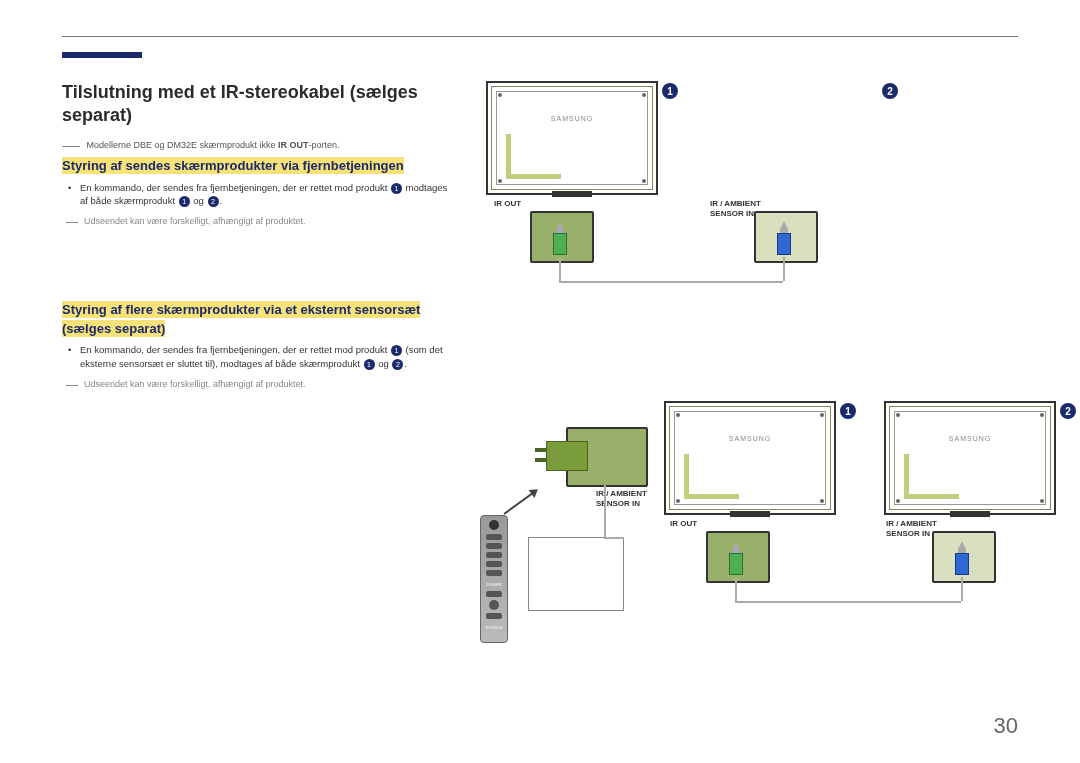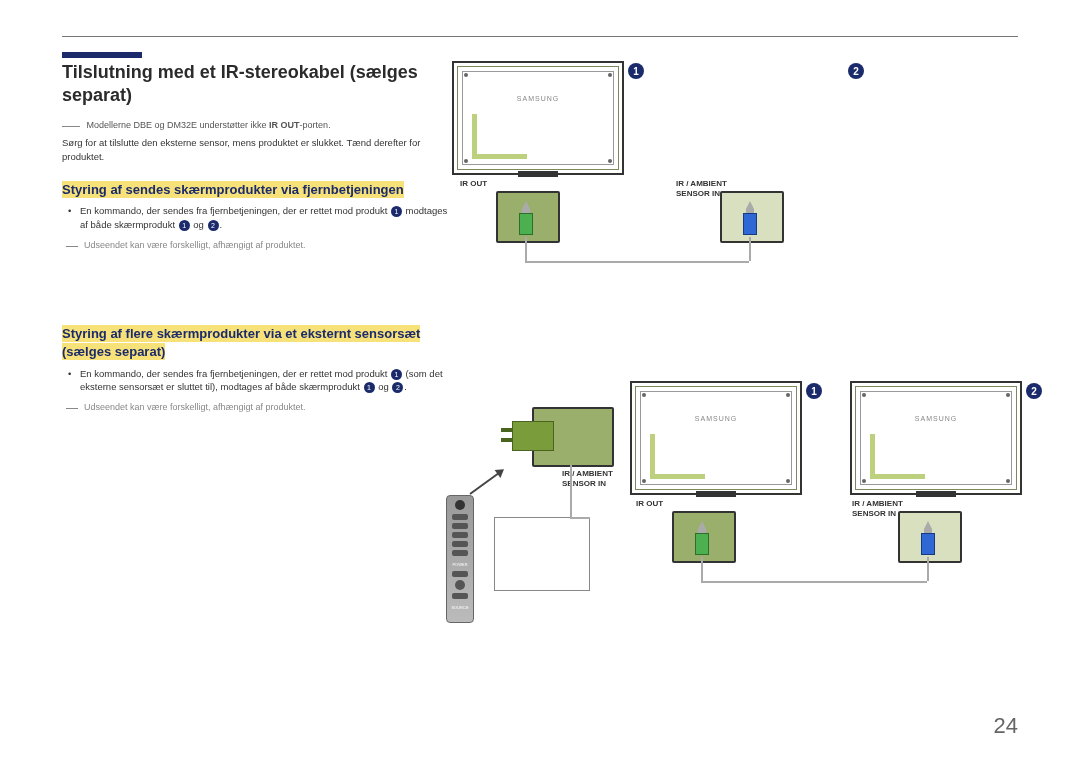--- a/index.html
+++ b/index.html
@@ -1,19 +1,19 @@
 <!DOCTYPE html>
 <html><head>
 <meta charset="utf-8">
 <style>
   html,body{margin:0;padding:0;background:#fff;font-family:Arial,Helvetica,sans-serif;color:#2b2b2b}
   .page{width:1080px;height:763px;position:relative;box-sizing:border-box;padding:36px 62px 20px 62px}
   .topline{border-top:1px solid #777;margin-left:0}
   .accentbar{position:absolute;left:62px;top:52px;width:80px;height:6px;background:#1b2a6b}
-  .cols{display:flex;margin-top:24px}
+  .cols{display:flex;gap:34px;margin-top:44px}
   .left{width:390px}
   .right{flex:1}
   h1{font-size:18px;font-weight:700;margin:0 0 14px 0;line-height:1.25}
   .pre-note{font-size:9px;color:#555;margin:0 0 6px 22px;text-indent:-22px}
   .pre-note .dash{display:inline-block;width:18px;text-align:center;vertical-align:top;border-top:1px solid #888;height:0;margin-top:6px;margin-right:4px}
   .body-text{font-size:9.5px;color:#333;line-height:1.45;margin:4px 0 16px 0}
   h2{font-size:13px;font-weight:700;color:#1b2a6b;margin:0 0 10px 0;line-height:1.35;display:inline}
   .hl{background:#f7e27a;padding:1px 0}
   ul{list-style:none;margin:6px 0 8px 0;padding:0}
   ul li{position:relative;font-size:9.5px;color:#333;line-height:1.45;padding-left:18px;margin-bottom:6px}
@@ -63,24 +63,23 @@
   <div class="topline"></div>
   <div class="accentbar"></div>
 
   <div class="cols">
 
     <div class="left">
       <h1>Tilslutning med et IR-stereokabel (sælges separat)</h1>
 
       <div class="pre-note">
         <span class="dash"></span>
-        <span>Modellerne DBE og DM32E understøtter ikke </span><strong>IR OUT</strong><span>-porten.</span>
-      </div>
-
-      <p class="body-text">Sørg for at tilslutte den eksterne sensor, mens produktet er slukket. Tænd derefter for produktet.</p>
+        <span>Modellerne DBE og DM32E skærmprodukt ikke </span><strong>IR OUT</strong><span>-porten.</span>
+      </div>
+
 
       <div>
         <h2><span class="hl">Styring af sendes skærmprodukter via fjernbetjeningen</span></h2>
         <ul>
           <li>
             <span>En kommando, der sendes fra fjernbetjeningen, der er rettet mod produkt </span><span class="bubble">1</span><span> modtages af både skærmprodukt </span><span class="bubble">1</span><span> og </span><span class="bubble">2</span><span>.</span>
           </li>
         </ul>
         <div class="note">Udseendet kan være forskelligt, afhængigt af produktet.</div>
       </div>
@@ -229,14 +228,14 @@
         <div class="cableV" style="left:249px;top:496px;height:24px"></div>
         <div class="cableH" style="left:249px;top:520px;width:226px"></div>
         <div class="cableV" style="left:475px;top:496px;height:24px"></div>
 
         <div class="cableV" style="left:118px;top:404px;height:52px"></div>
         <div class="cableH" style="left:118px;top:456px;width:20px"></div>
       </div>
     </div>
   </div>
 
-  <div class="pagenum">24</div>
+  <div class="pagenum">30</div>
 </div>
 
 </body></html>

